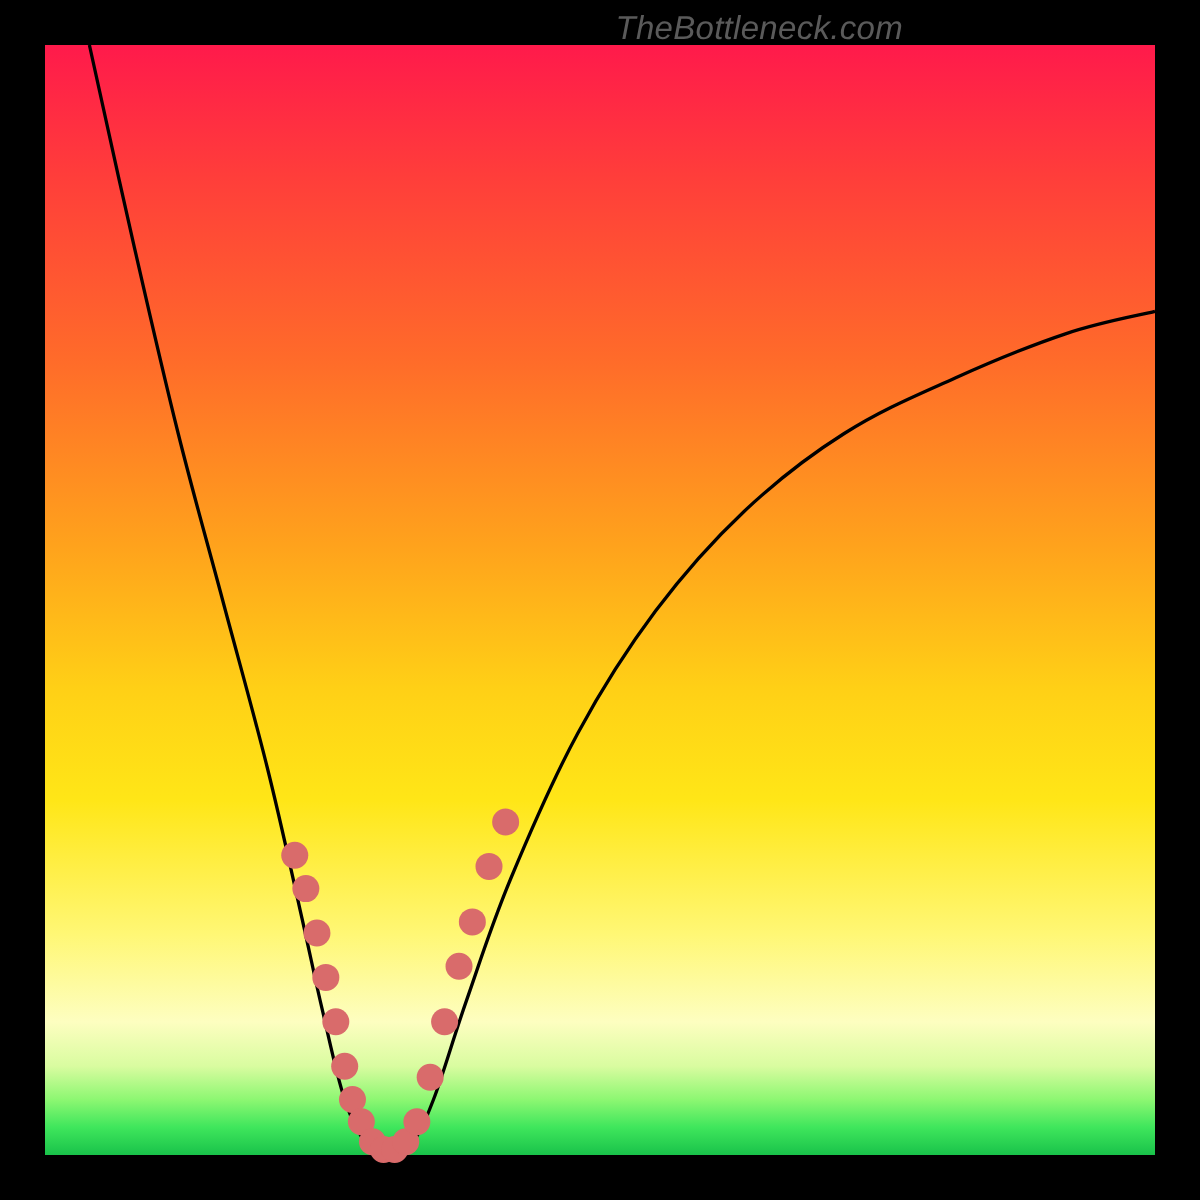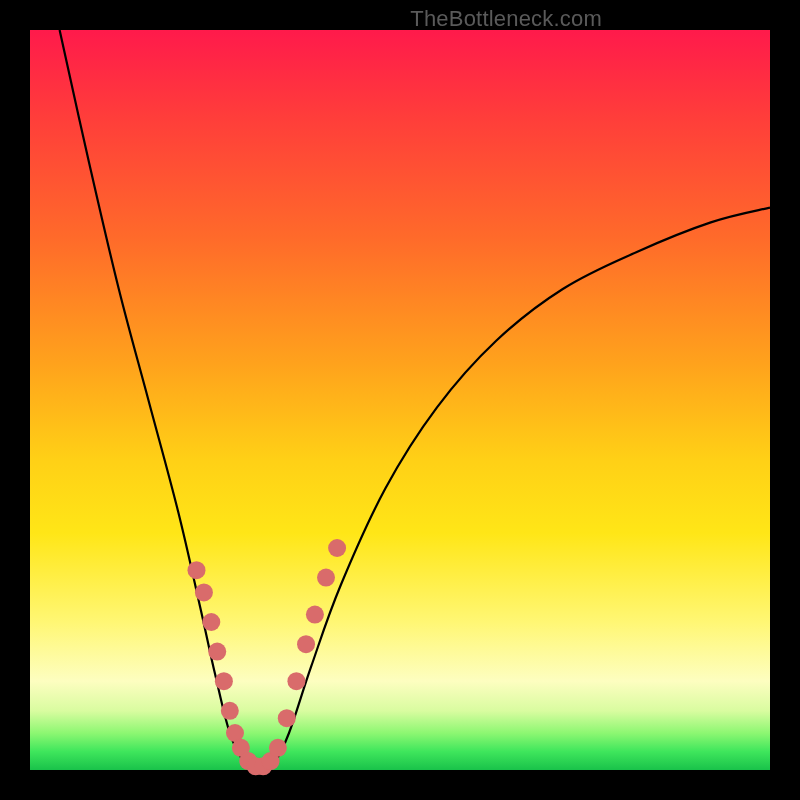--- a/index.html
+++ b/index.html
@@ -9,20 +9,21 @@
     height: 800px;
     background: #000;
     overflow: hidden;
     font-family: Arial, Helvetica, sans-serif;
   }
   .frame {
     position: relative;
     width: 632px;
     height: 800px;
     background: #000;
+    font-style: italic;
   }
   .plot-area {
     position: absolute;
     left: 30px;
     top: 30px;
     width: 740px;
     height: 740px;
     background: linear-gradient(to bottom,
       #ff1a4b 0%,
       #ff3e3a 12%,

